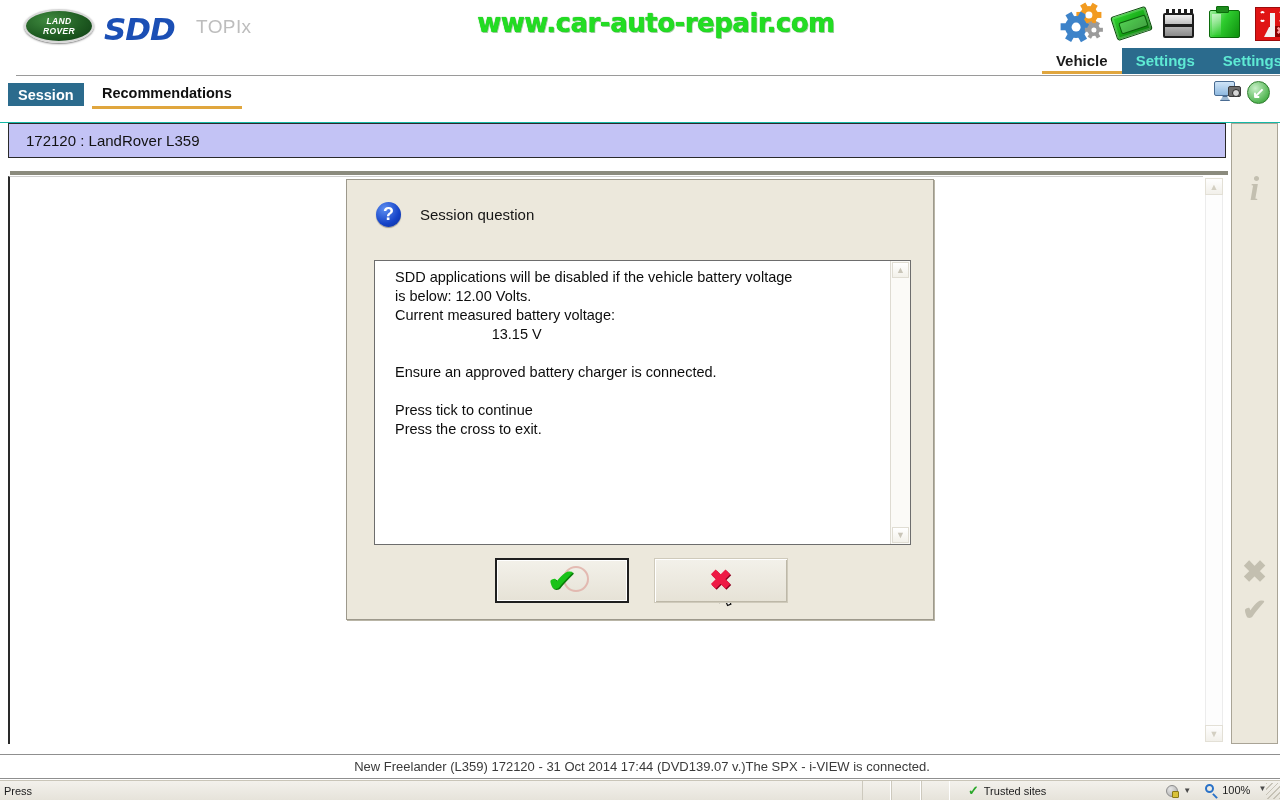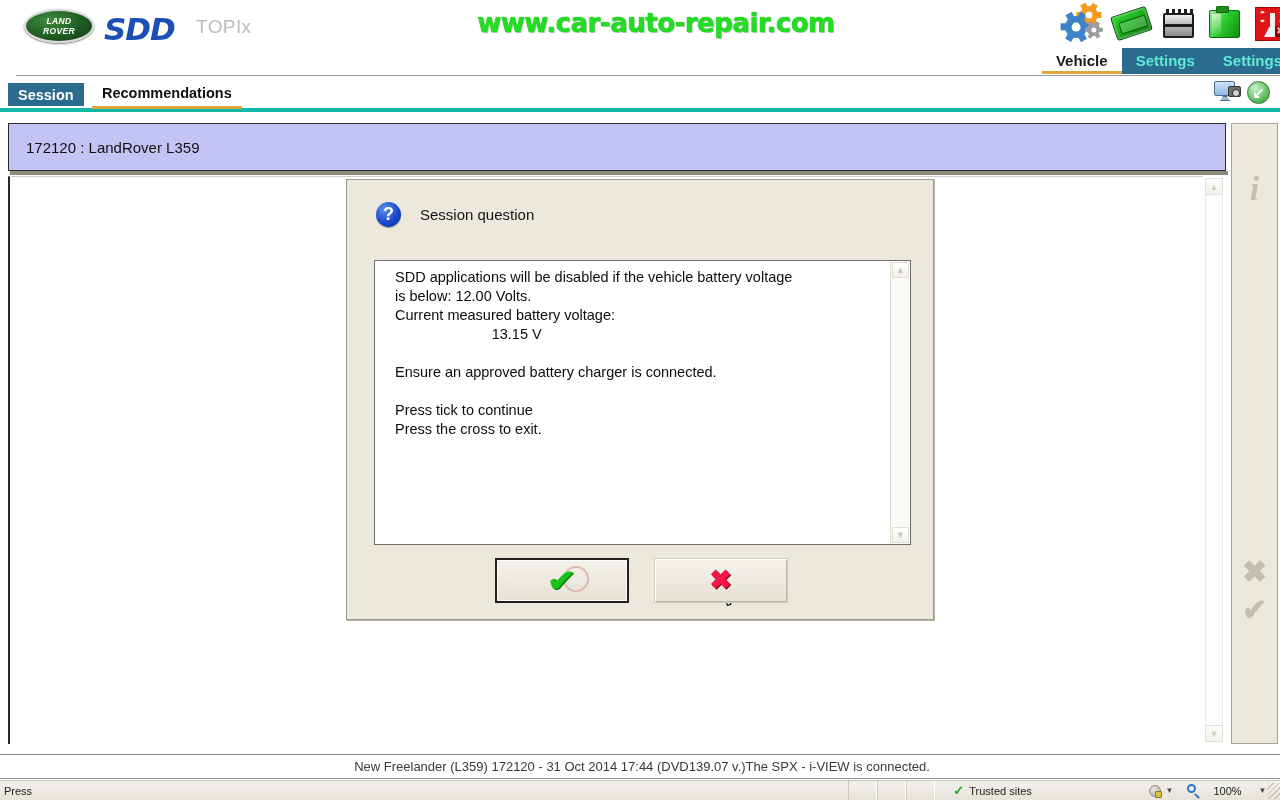--- a/index.html
+++ b/index.html
@@ -221,23 +221,23 @@
   }
   .hdr-tab.blue {
     background: #2b6b8d;
     color: #5eead4;
     border-bottom: 3px solid #2b6b8d;
   }
 
   
   .tabbar {
     position: absolute; left: 0; top: 77px;
-    width: 1280px; height: 35px;
-    background: #ffffff;
-    border-bottom: 4px solid #14b8a6;
+    width: 1280px; height: 46px;
+    background: #ffffff;
+    border-bottom: 1px solid #14b8a6;
     padding-left: 40px;
   }
   .tab {
     position: absolute; top: 6px;
     height: 23px;
     font-size: 14.5px; font-weight: bold;
     display:flex; align-items:center;
     padding: 0 10px;
   }
   .tab.session {
@@ -290,21 +290,21 @@
     border: 1px solid #2f7d2f;
     color: #ffffff;
     font-size: 15px; font-weight: bold;
     display:flex; align-items:center; justify-content:center;
     line-height: 1;
   }
 
   
   .session-bar {
     position: absolute; left: 8px; top: 123px;
-    width: 1218px; height: 48px;
+    width: 1218px; height: 35px;
     background: #c3c3f5;
     border: 1px solid #2a2a2a;
     display:flex; align-items:center;
     padding-left: 17px;
     font-size: 15px;
     color: #121212;
   }
   .session-bar-shadow {
     position:absolute; left: 10px; top: 171px;
     width: 1218px; height: 4px;
@@ -519,21 +519,21 @@
   }
   .sb-lock .pad {
     position:absolute; right:0; bottom:0;
     width: 7px; height: 7px;
     background: #d9c23a;
     border: 1px solid #8a7a16;
     border-radius: 1px;
   }
   .sb-caret { color:#4a4a4a; font-size: 8px; margin-left: 4px; }
   .sb-zoom {
-    display:flex; align-items:center; gap:13px;
+    display:flex; align-items:flex-start; gap:4px;
     margin-left: 14px;
   }
   .sb-mag {
     width: 13px; height: 13px;
     position: relative;
   }
   .sb-mag .lens {
     position:absolute; left:0; top:0;
     width: 9px; height: 9px;
     border: 2px solid #2a72c8;

